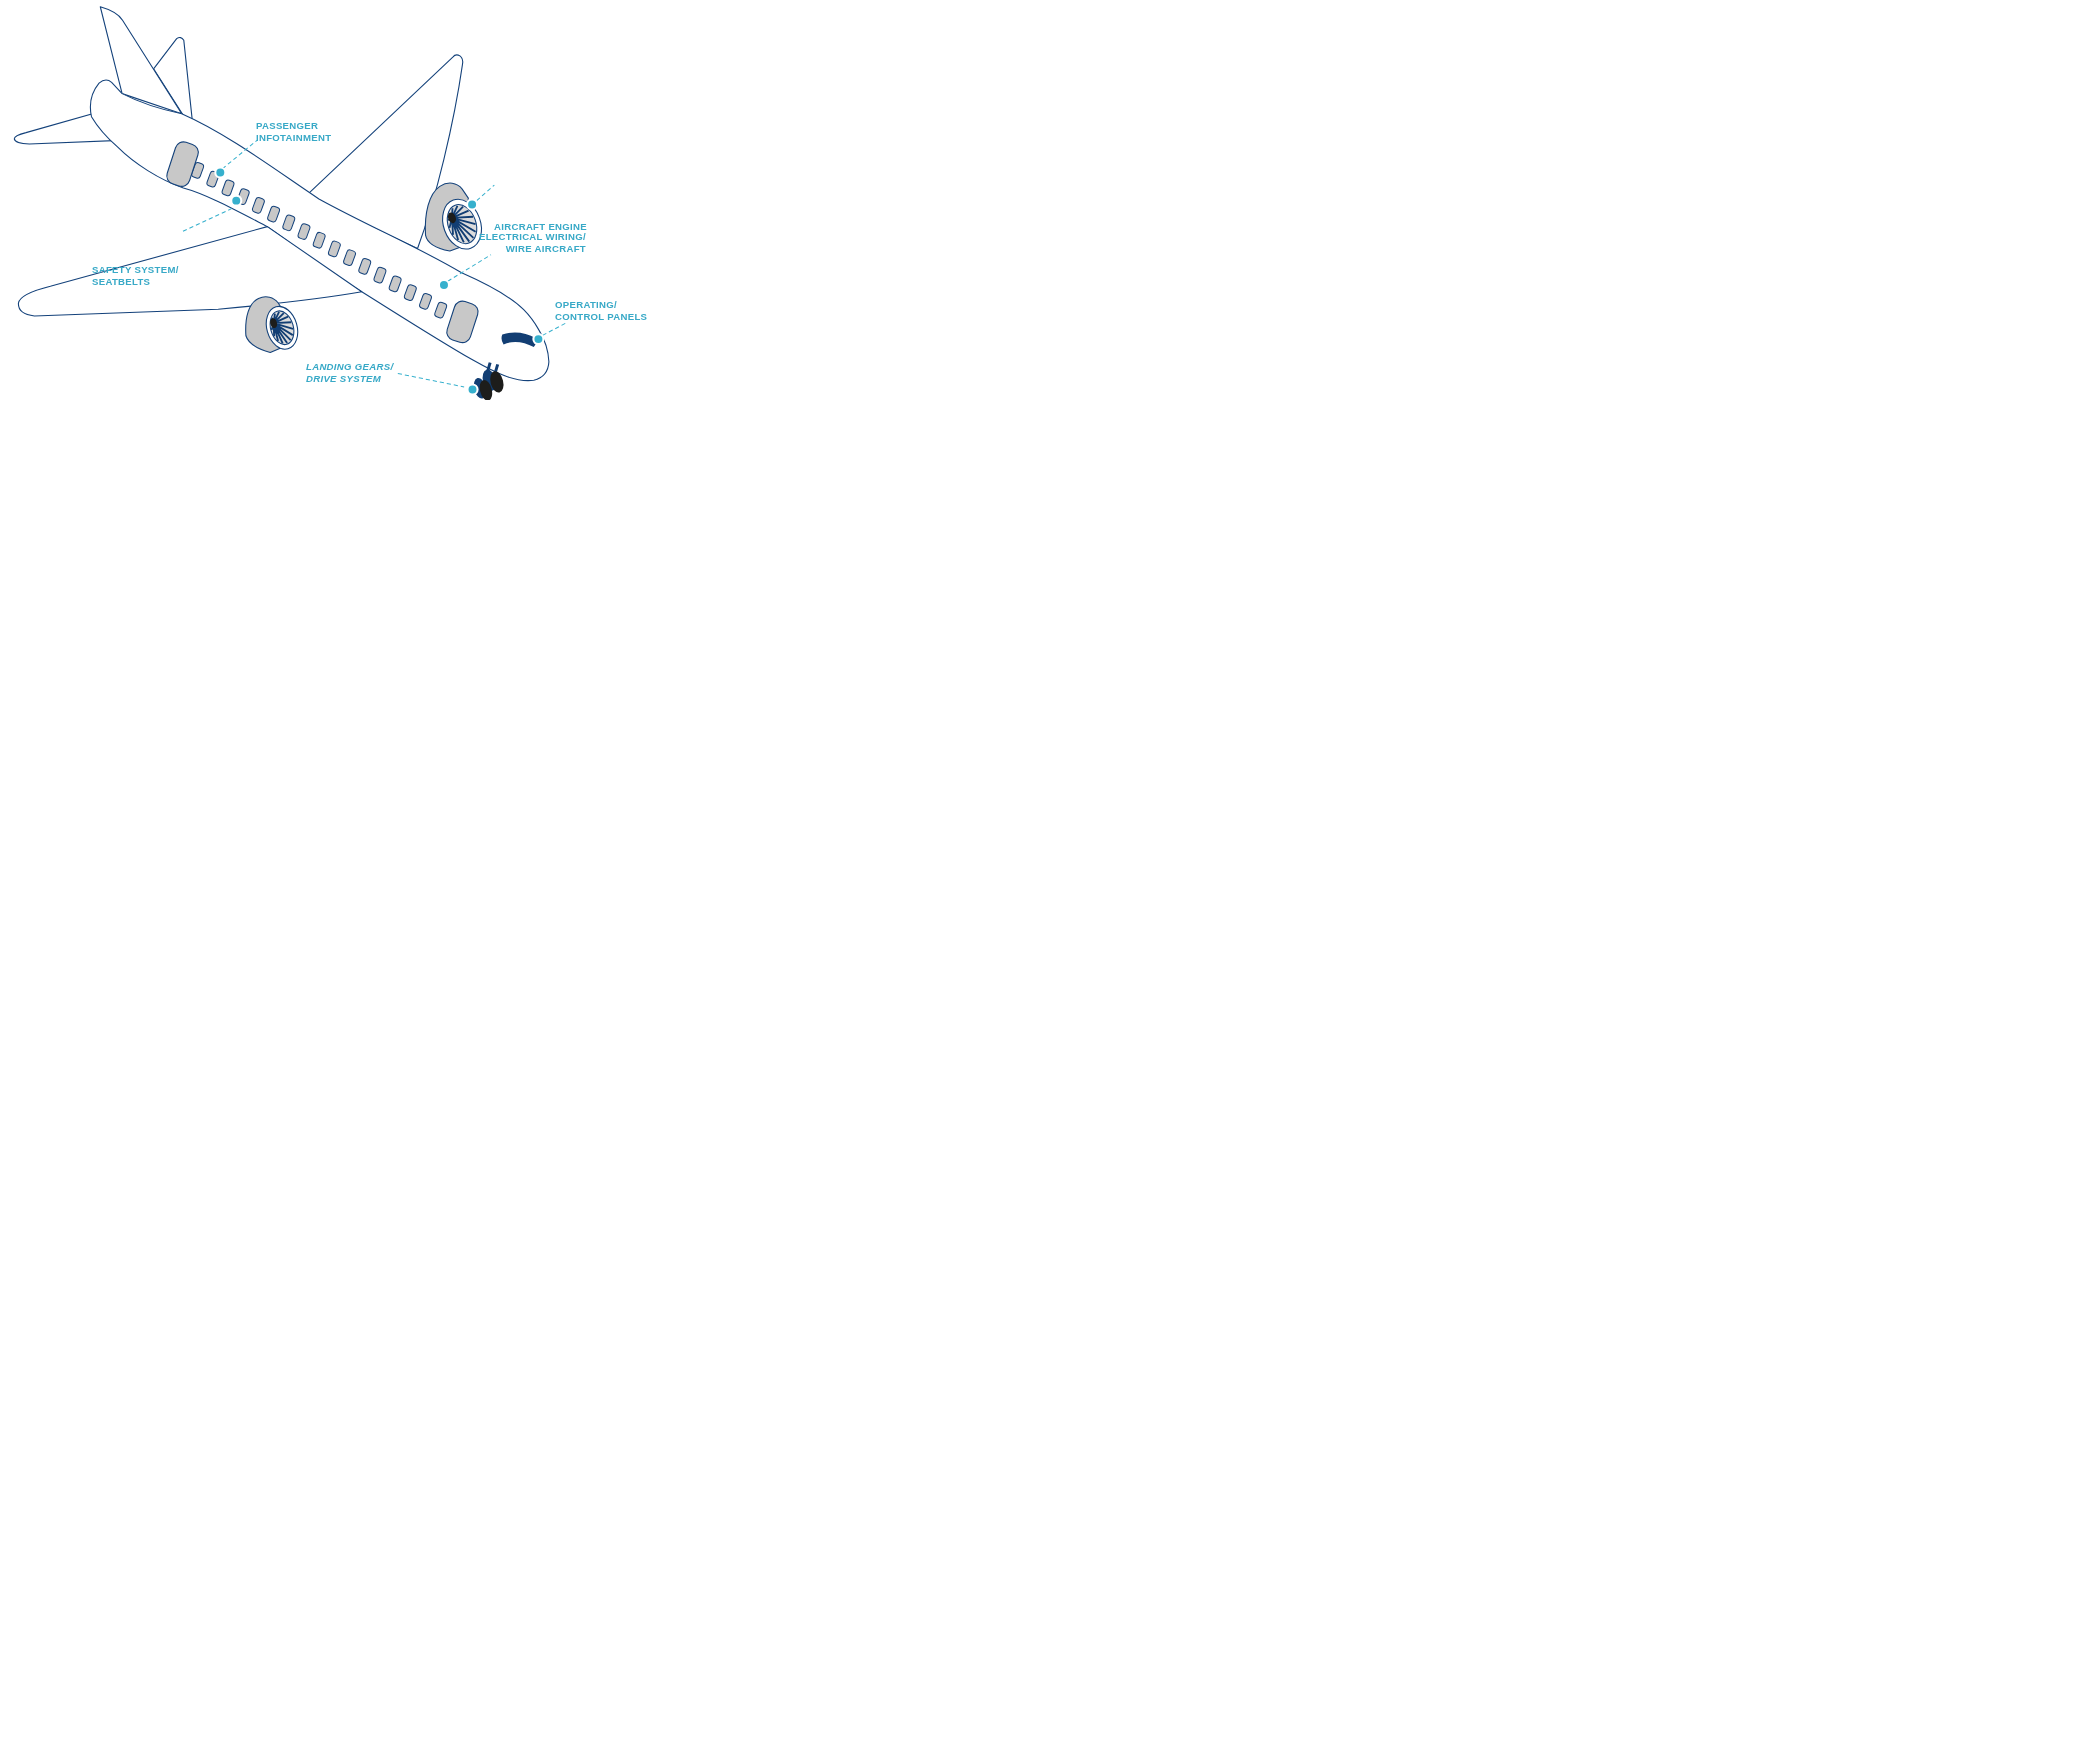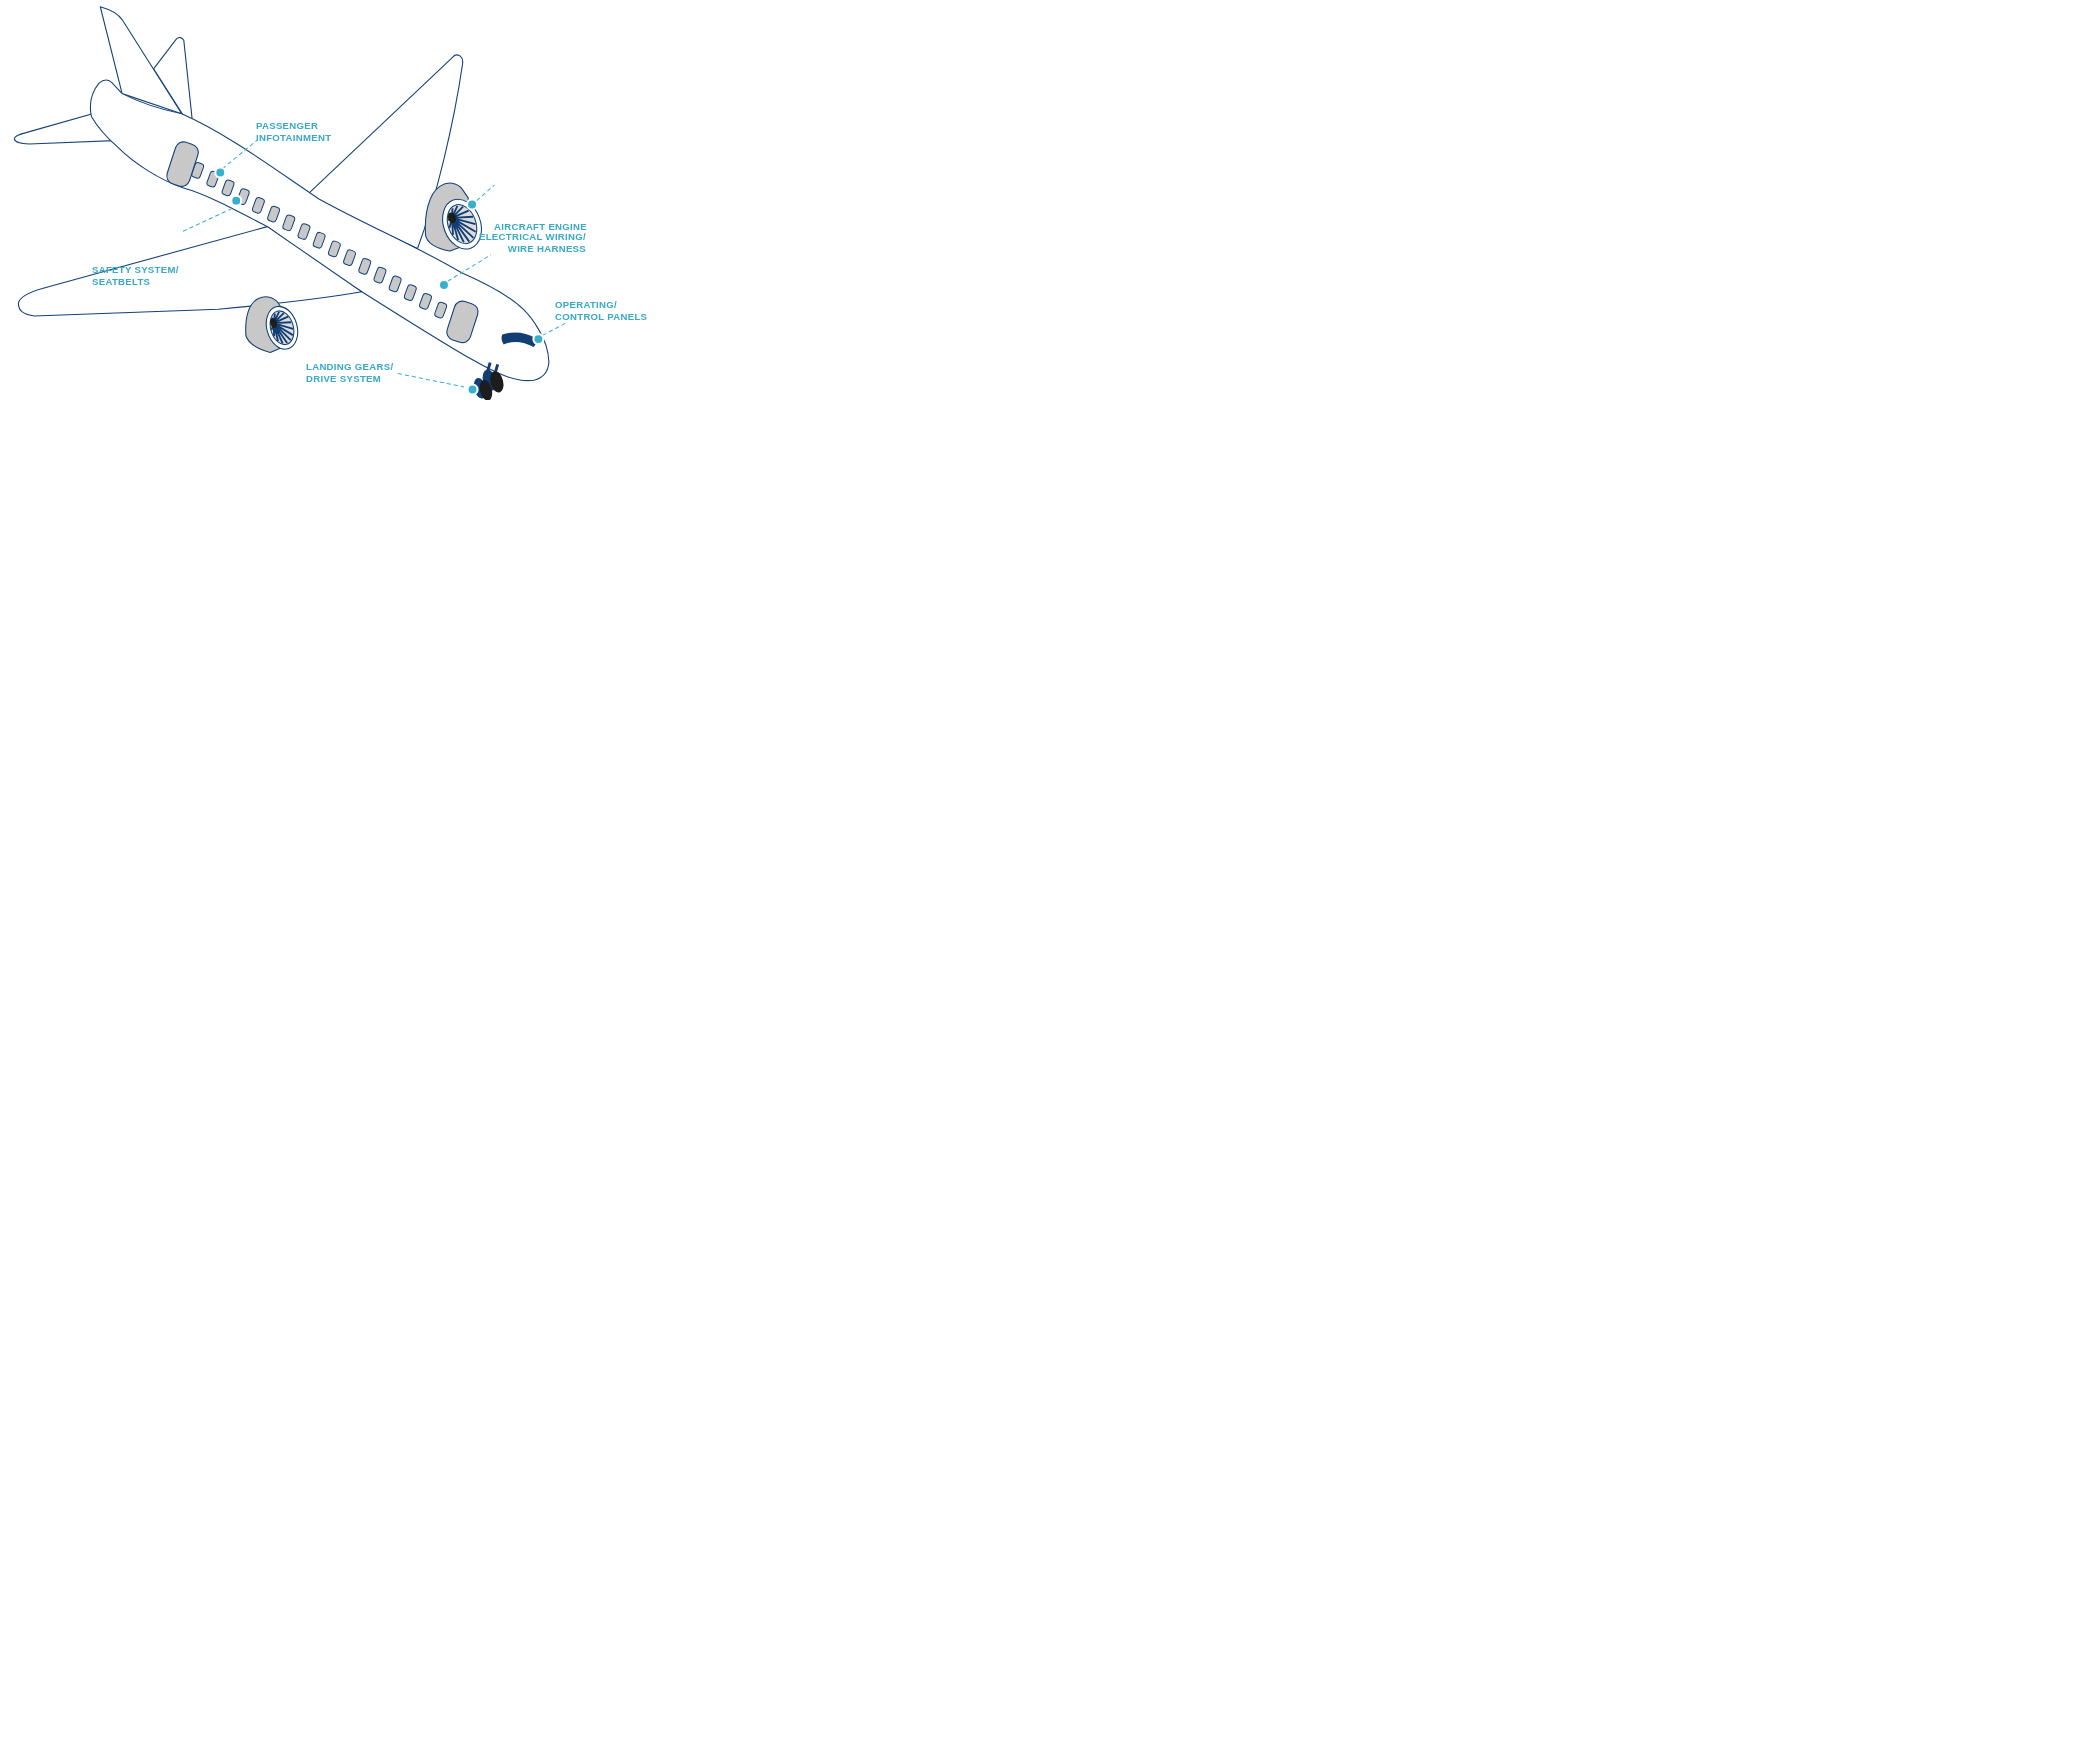--- a/index.html
+++ b/index.html
@@ -147,27 +147,27 @@
 
   </div>
 
   <div class="callout-label" style="left:92px;top:229px;margin-top:35px;">
     <span>SAFETY SYSTEM/</span>
     <span>SEATBELTS</span>
   </div>
 
   <div class="callout-label" style="left:479px;top:231px;text-align:right;">
     <span>ELECTRICAL WIRING/</span>
-    <span>WIRE HARNESS</span>
+    <span>WIRE AIRCRAFT</span>
   </div>
 
   <div class="callout-label" style="left:555px;top:299px;">
     <span>OPERATING/</span>
     <span>CONTROL PANELS</span>
   </div>
 
-  <div class="callout-label" style="left:306px;top:361px;">
+  <div class="callout-label" style="left:306px;top:361px;font-style:italic;">
     <span>LANDING GEARS/</span>
     <span>DRIVE SYSTEM</span>
   </div>
 
 </div>
 
 
 </body></html>

